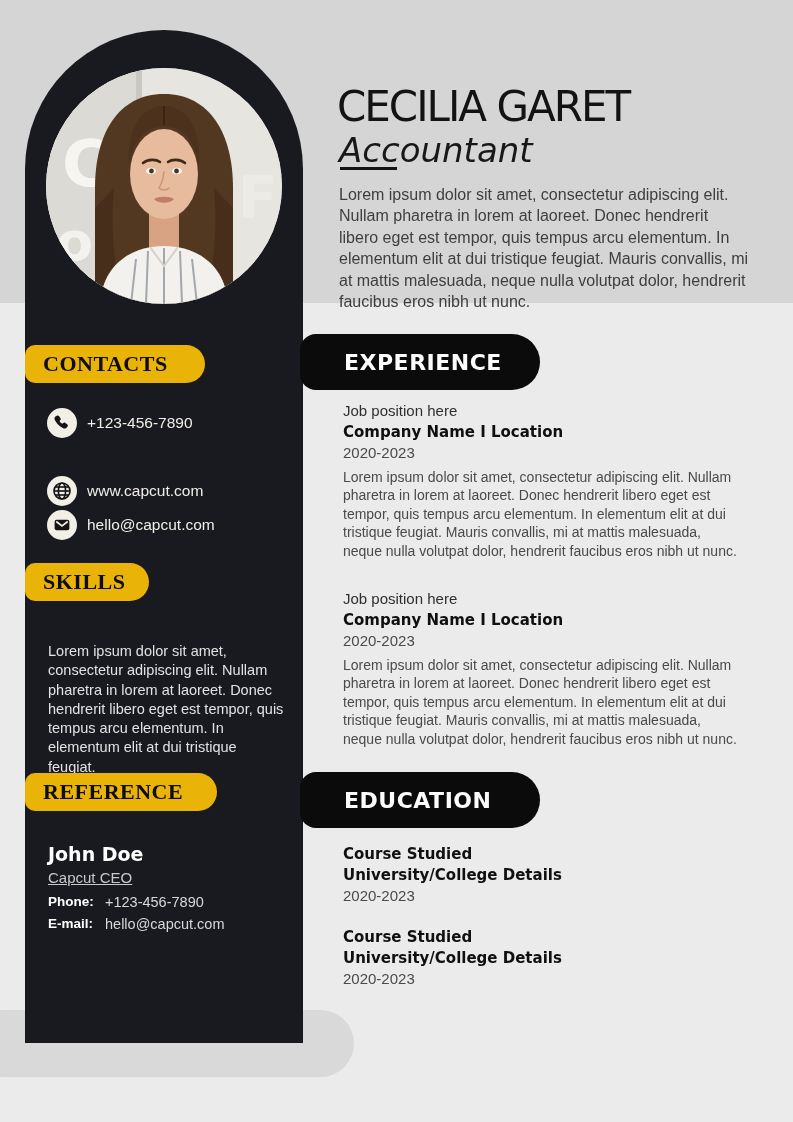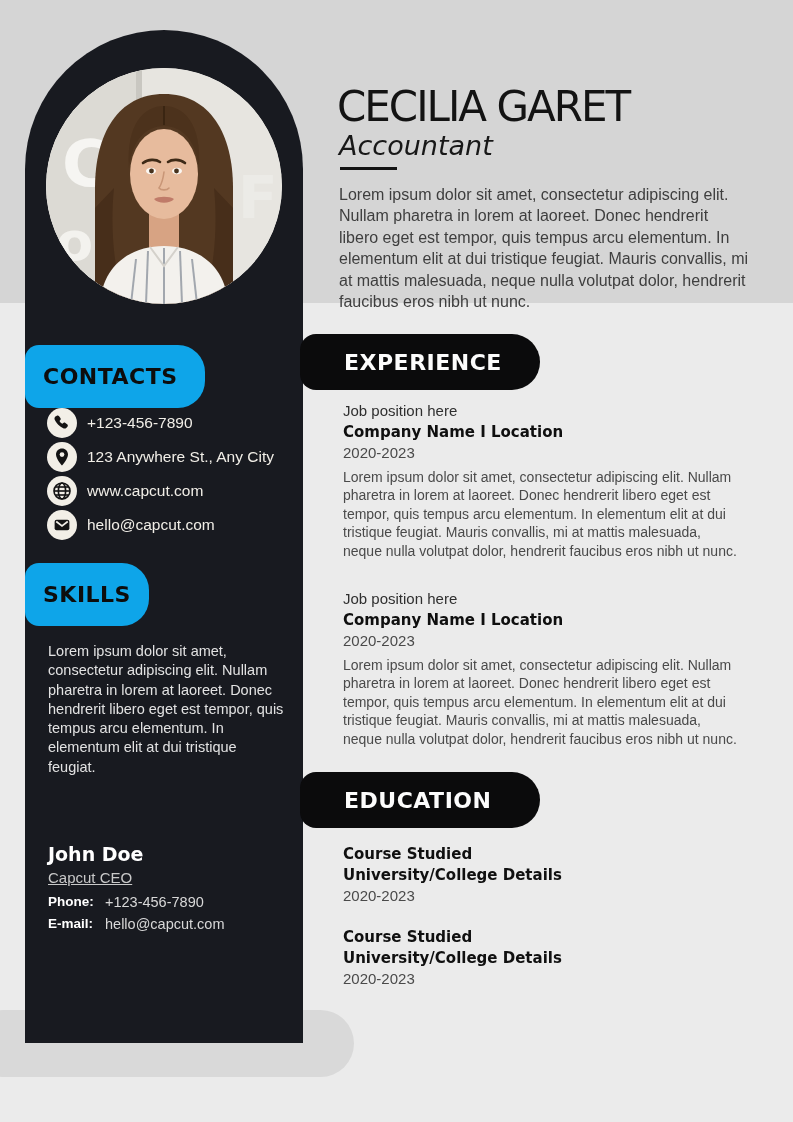--- a/index.html
+++ b/index.html
@@ -12,32 +12,32 @@
   .bottom-pill{left:-30px;top:1010px;width:384px;height:67px;background:#d9d9d9;border-radius:34px;z-index:1;}
 
   
   .sidebar{left:25px;top:30px;width:278px;height:1013px;background:#181a20;
            border-radius:139px 139px 0 0;z-index:2;}
   .photo{left:46px;top:68px;width:236px;height:236px;border-radius:50%;overflow:hidden;z-index:3;background:#e7e5e0;}
 
   
   .pill{display:flex;align-items:center;box-sizing:border-box;z-index:3;
         font-family:"DejaVu Sans",sans-serif;font-weight:bold;font-size:22px;letter-spacing:.5px;}
-  .pill-light{background:#0ea5e9;color:#0d0d0d;height:63px;border-radius:14px 27px 27px 14px;padding-left:18px;}
+  .pill-light{background:#eab308;color:#0d0d0d;height:38px;border-radius:14px 27px 27px 14px;padding-left:18px;font-family:Liberation Serif, serif;}
   .pill-dark{background:#0b0b0c;color:#fcfcfc;height:56px;width:240px;border-radius:16px 28px 28px 16px;padding-left:44px;}
   .contacts-pill{left:25px;top:345px;width:180px;}
   .skills-pill{left:25px;top:563px;width:124px;}
   .reference-pill{left:25px;top:773px;width:192px;}
   .experience-pill{left:300px;top:334px;}
   .education-pill{left:300px;top:772px;text-align:right;}
 
   
   .name{left:337px;top:82px;font-family:"DejaVu Sans",sans-serif;font-weight:normal;font-size:42px;
         letter-spacing:-2px;color:#131313;z-index:3;white-space:nowrap;}
-  .job-title{left:339px;top:130px;font-family:"DejaVu Sans",sans-serif;font-style:italic;font-size:27px;color:#181818;z-index:3;}
+  .job-title{left:339px;top:130px;font-family:"DejaVu Sans",sans-serif;font-style:italic;font-size:34px;color:#181818;z-index:3;}
   .title-underline{left:340px;top:167px;width:57px;height:3px;background:#141414;z-index:3;}
   .summary{left:339px;top:184px;width:412px;font-size:16px;line-height:21.4px;color:#3e3e3e;z-index:3;}
 
   
   .contact-row{left:47px;width:250px;height:30px;display:flex;align-items:center;z-index:3;}
   .contact-row .ci{width:30px;height:30px;flex:0 0 30px;}
   .contact-row .ct{margin-left:10px;font-size:15.5px;color:#f1eee7;white-space:nowrap;}
   .skills-text{left:48px;top:642px;width:240px;font-size:14.5px;line-height:19.3px;color:#e2e2e2;z-index:3;}
   .ref-name{left:48px;top:843px;font-family:"DejaVu Sans",sans-serif;font-weight:bold;font-size:19px;color:#ffffff;z-index:3;}
   .ref-role{left:48px;top:869px;font-size:15px;color:#c9c9c9;z-index:3;text-decoration:underline;}
@@ -117,30 +117,20 @@
   <div class="abs contact-row" style="top:408px;">
     <span class="ci">
       <svg viewBox="0 0 24 24" width="30" height="30">
           <circle cx="12" cy="12" r="12" fill="#f2efe7"></circle>
       <path fill="#141414" d="M7.6 6.3c.6-.6 1.6-.5 2.1.2l1 1.4c.4.6.4 1.4-.2 1.9l-.5.5c.4.9 1.4 1.9 2.3 2.3l.5-.5c.5-.5 1.3-.6 1.9-.2l1.4 1c.7.5.8 1.5.2 2.1l-.7.7c-.7.7-1.7.9-2.6.5-1.3-.6-2.8-1.6-4-2.8-1.2-1.2-2.2-2.7-2.8-4-.4-.9-.2-1.9.5-2.6z"></path>
         </svg>
     </span>
     <span class="ct">+123-456-7890</span>
   </div>
 
-  <div class="abs contact-row" style="top:442px;">
-    <span class="ci">
-      <svg viewBox="0 0 24 24" width="30" height="30">
-          <circle cx="12" cy="12" r="12" fill="#f2efe7"></circle>
-      <path fill="#141414" d="M12 5.2c-2.7 0-4.8 2.1-4.8 4.8 0 3.6 4.8 8.8 4.8 8.8s4.8-5.2 4.8-8.8c0-2.7-2.1-4.8-4.8-4.8z"></path>
-      <circle cx="12" cy="10" r="1.9" fill="#f2efe7"></circle>
-        </svg>
-    </span>
-    <span class="ct">123 Anywhere St., Any City</span>
-  </div>
 
   <div class="abs contact-row" style="top:476px;">
     <span class="ci">
       <svg viewBox="0 0 24 24" width="30" height="30">
           <circle cx="12" cy="12" r="12" fill="#f2efe7"></circle>
       <g stroke="#141414" stroke-width="1.3" fill="none">
         <circle cx="12" cy="12" r="6.4"></circle>
             <ellipse cx="12" cy="12" rx="2.9" ry="6.4"></ellipse>
         <line x1="5.6" y1="12" x2="18.4" y2="12"></line>
             <line x1="6.6" y1="8.8" x2="17.4" y2="8.8"></line>
@@ -160,20 +150,23 @@
         </svg>
     </span>
     <span class="ct">hello@capcut.com</span>
   </div>
 
   <div class="abs pill pill-light skills-pill">
     <span>SKILLS</span>
   </div>
   <div class="abs skills-text">Lorem ipsum dolor sit amet, consectetur adipiscing elit. Nullam pharetra in lorem at laoreet. Donec hendrerit libero eget est tempor, quis tempus arcu elementum. In elementum elit at dui tristique feugiat.</div>
 
+  <div class="abs pill pill-light reference-pill">
+    <span>REFERENCE</span>
+  </div>
   <div class="abs ref-name">John Doe</div>
   <div class="abs ref-role">Capcut CEO</div>
   <div class="abs ref-row ref-phone">
     <span class="lbl">Phone:</span>
     <span>+123-456-7890</span>
   </div>
   <div class="abs ref-row ref-email">
     <span class="lbl">E-mail:</span>
     <span>hello@capcut.com</span>
   </div>

